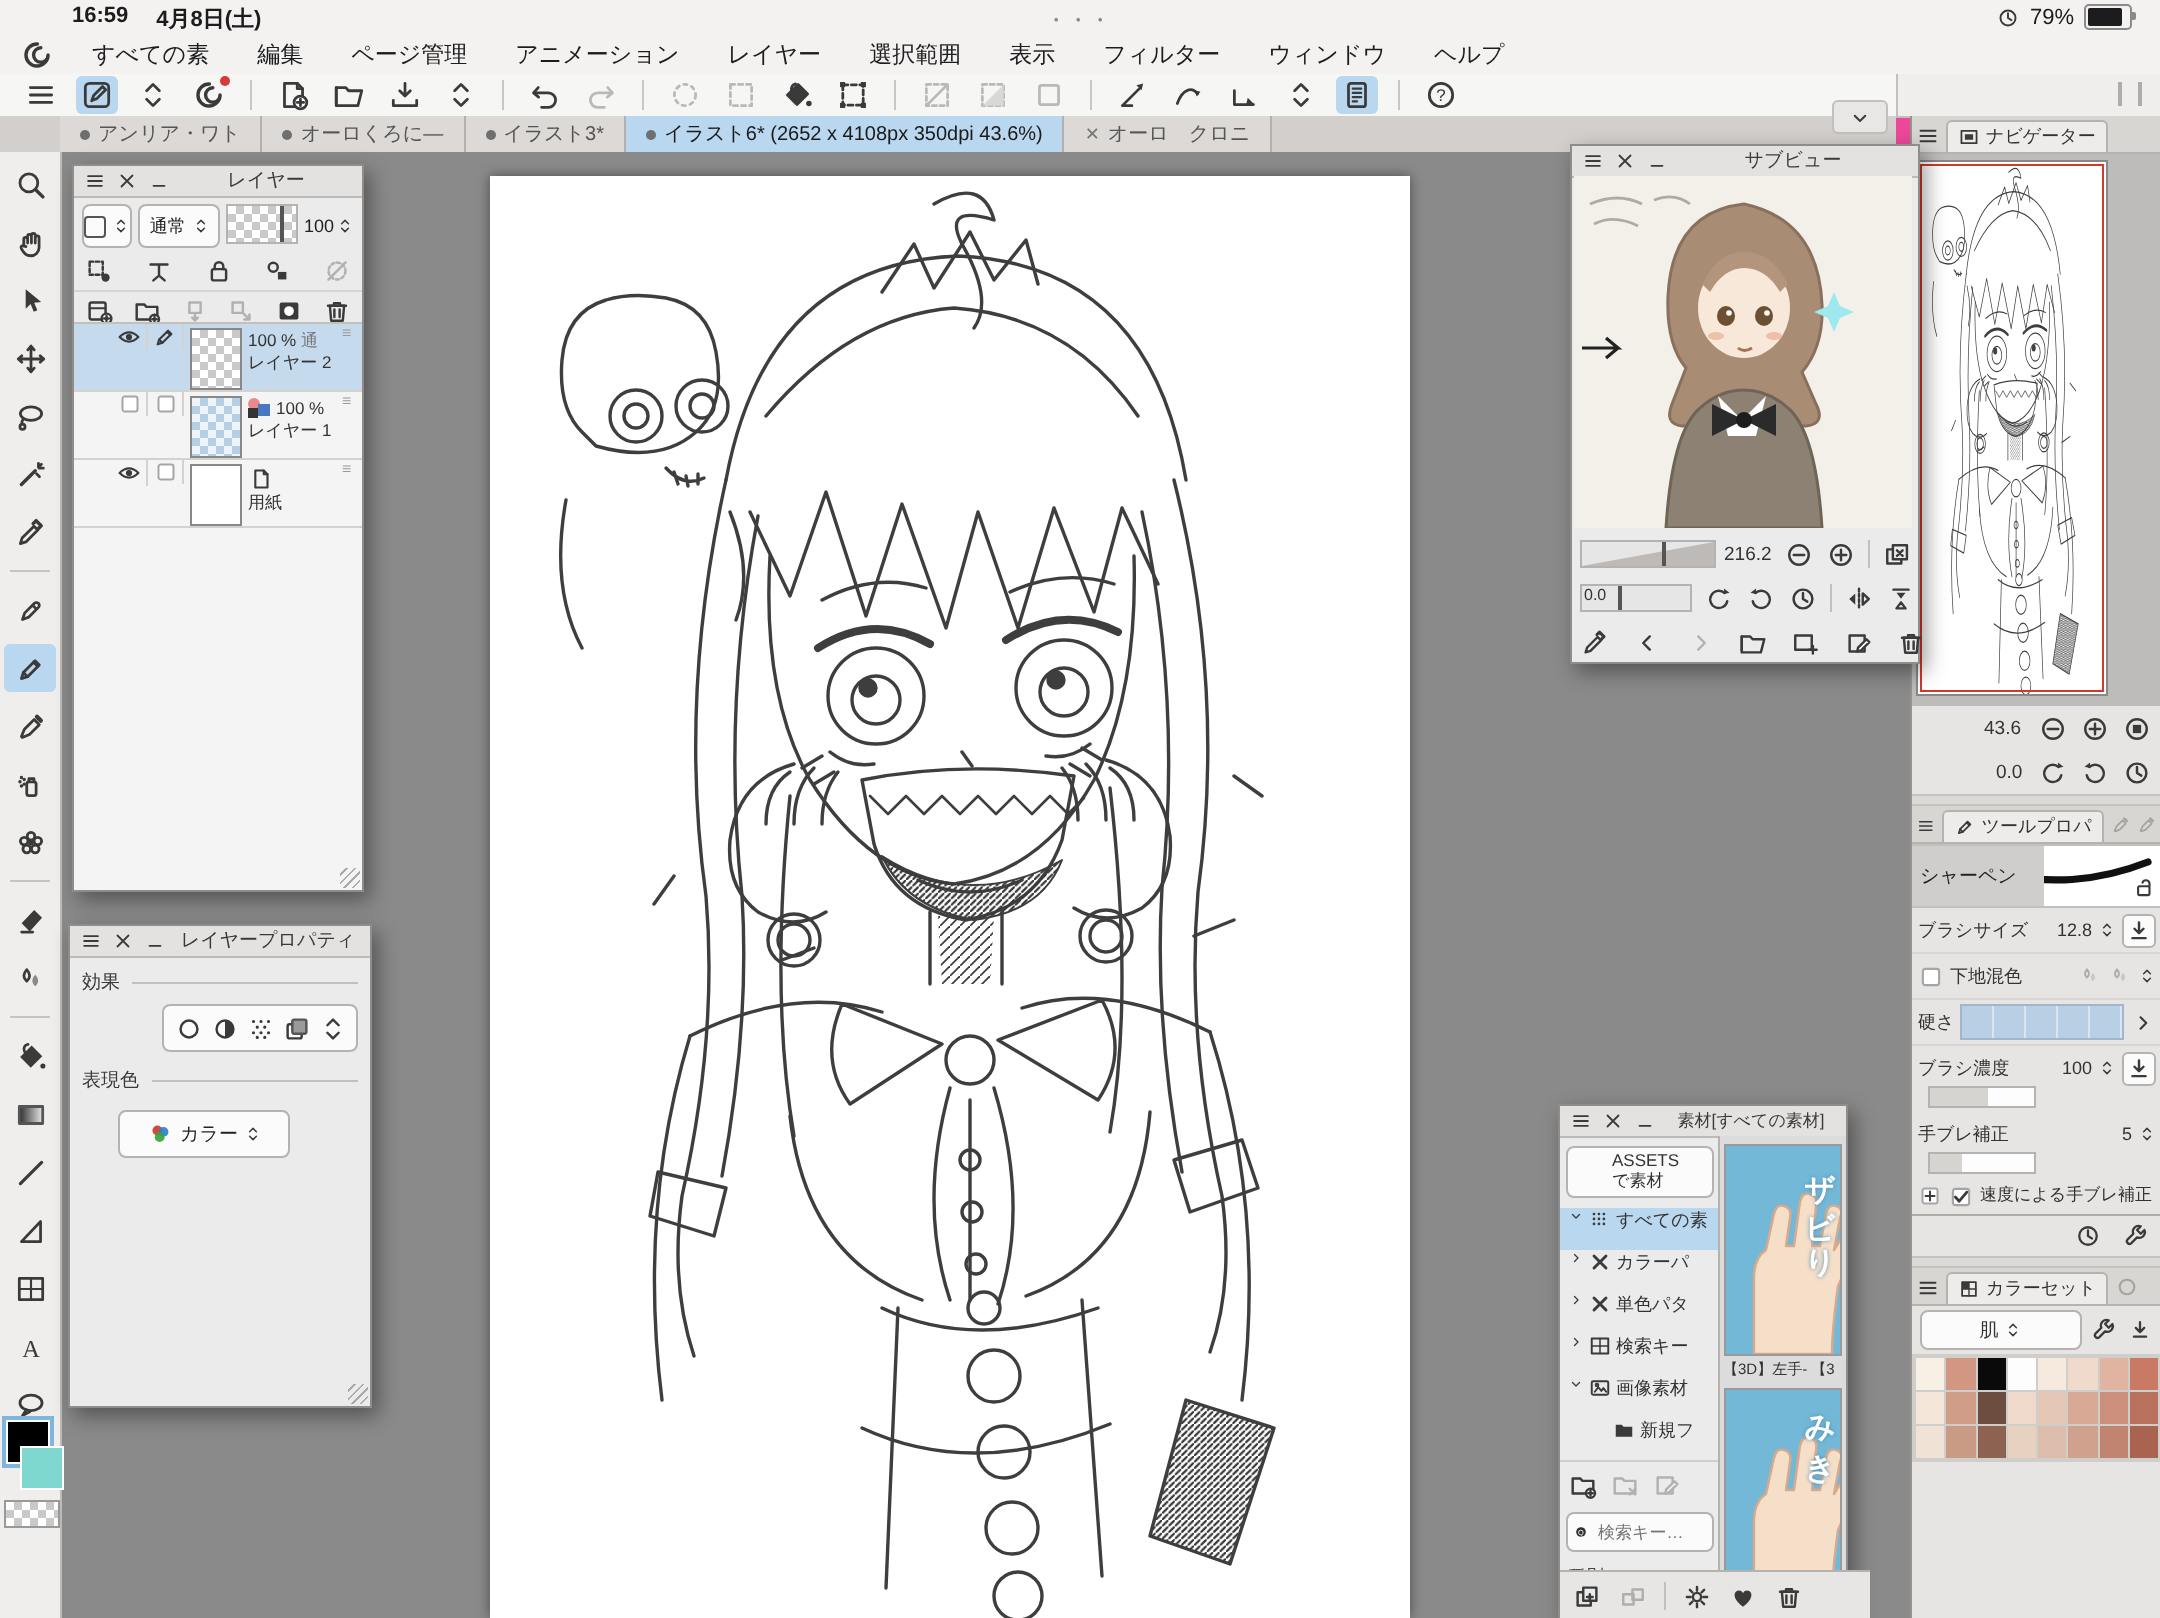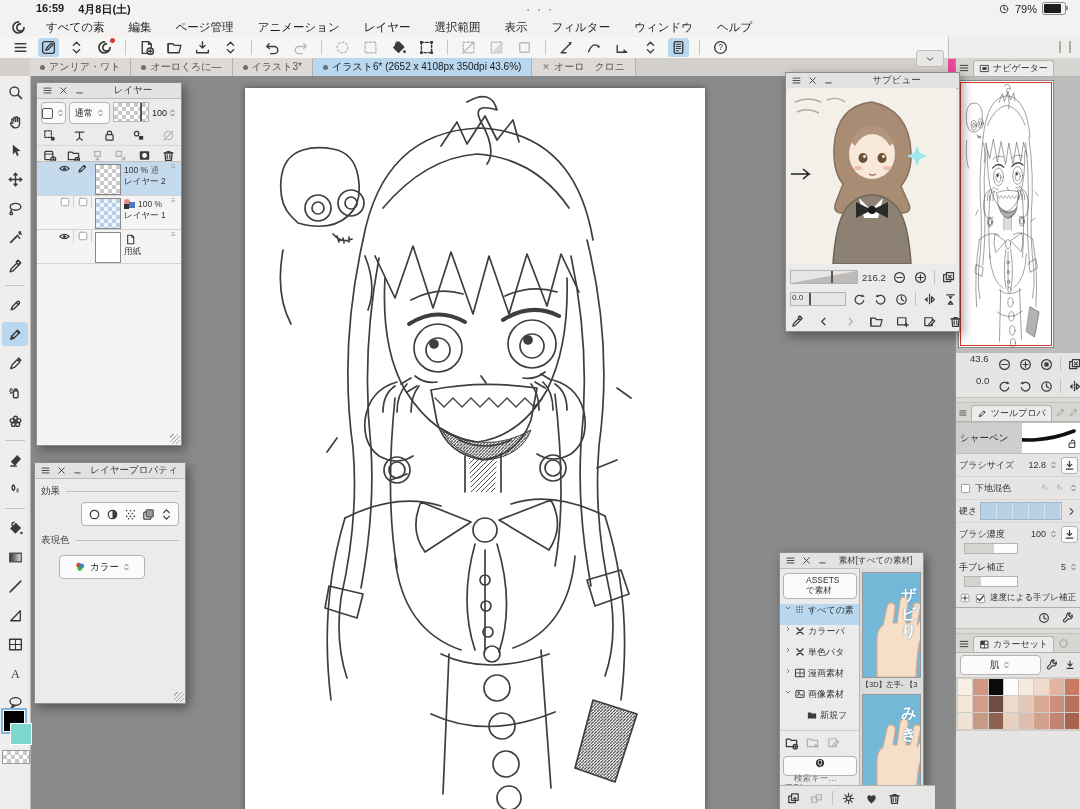--- a/index.html
+++ b/index.html
@@ -102,40 +102,40 @@
   
   #materials-panel{left:779px;top:552px;width:143px;height:257px;z-index:13;}
   .mt-left{position:absolute;left:0;top:15px;width:80px;bottom:24px;overflow:hidden;}
   .assets-btn{margin:5px 3px;height:24px;font-size:8.5px;color:#333;padding:0 19px;justify-content:flex-start;}
   .tree-item{display:flex;align-items:flex-start;gap:2px;height:21px;padding-left:4px;font-size:9px;color:#333;white-space:nowrap;}
   .tree-item.selected{background:#b9d7ee;}
   .tree-item .ic{width:12px;height:12px;flex:0 0 auto;}
   .tree-item .exp{width:8px;height:8px;flex:0 0 auto;}
   .mt-iconrow{display:flex;gap:6px;padding:4px 4px;}
   .mt-iconrow .ic{width:15px;height:15px;}
-  .mt-search{margin:2px 3px;height:18px;font-size:8.5px;color:#888;gap:3px;padding:0 3px;justify-content:flex-start;flex-direction:column;}
+  .mt-search{margin:2px 3px;height:18px;font-size:8.5px;color:#888;gap:3px;padding:0 3px;justify-content:flex-start;}
   .mt-search input{border:none;outline:none;background:transparent;width:52px;font-size:8.5px;color:#555;font-family:inherit;}
   .mt-type{padding:4px 4px 0;font-size:9px;color:#444;}
   .mt-right{position:absolute;right:0;top:15px;width:63px;bottom:24px;background:#dcdcdc;border-left:1px solid #b5b2af;overflow:hidden;}
   .mat-thumb{position:relative;width:57px;height:104px;margin:4px auto 0;background:#74b8d8;border:1px solid #9a9a9a;overflow:hidden;}
   .mat-thumb svg{width:100%;height:100%;display:block;}
   .mat-overlay{position:absolute;right:2px;top:2px;writing-mode:vertical-rl;font-size:15px;font-weight:bold;color:#fff;text-shadow:0 0 2px #4a90b8;letter-spacing:2px;}
   .mat-label{width:60px;margin:2px auto 0;font-size:7.5px;color:#333;white-space:nowrap;overflow:hidden;}
   .mt-bottom{position:absolute;left:0;bottom:0;width:100%;height:24px;border-top:1px solid #b5b2af;display:flex;align-items:center;gap:8px;padding:0 6px;background:#e7e6e4;}
   .mt-bottom .ic{width:15px;height:15px;}
   
   .dock{left:955px;top:58px;width:125px;height:751px;background:#e6e5e3;border-left:1px solid #96938f;z-index:8;}
   .dock-tabrow{display:flex;align-items:flex-end;gap:3px;height:18px;padding:0 2px;background:#d8d6d3;border-bottom:1px solid #b5b2af;}
   .dock-tab{display:flex;align-items:center;gap:3px;background:#edecea;border:1px solid #b5b2af;border-bottom:none;border-radius:3px 3px 0 0;padding:1px 5px;font-size:9px;color:#333;white-space:nowrap;}
   .dock-tab .ic{width:11px;height:11px;}
   .nav-thumb-area{position:relative;height:276px;background:#bdbcba;}
   .nav-thumb{position:absolute;left:3px;top:4px;width:94px;height:266px;background:#fff;outline:1px solid #888;}
   .nav-thumb svg{width:100%;height:100%;display:block;}
   .nav-redrect{position:absolute;left:1px;top:1px;right:1px;bottom:1px;border:1.5px solid #d03a2a;}
-  .nav-ctl{display:flex;gap:4px;height:22px;padding:0 0;font-size:9.5px;color:#333;}
+  .nav-ctl{display:flex;align-items:center;gap:4px;height:22px;padding:0 22px;font-size:9.5px;color:#333;}
   .tp-name{position:relative;height:30px;background:#fff;border-top:1px solid #c2bfbc;border-bottom:1px solid #c2bfbc;}
   .tp-name .nm{position:absolute;left:0;top:0;bottom:0;width:62px;background:#cfcecc;display:flex;align-items:center;padding-left:4px;font-size:9.5px;color:#222;}
   .tp-name svg.stroke{position:absolute;left:0;top:0;width:125px;height:30px;}
   .tp-name .ic{position:absolute;right:3px;bottom:3px;width:13px;height:13px;}
   .tp-row{display:flex;align-items:center;gap:3px;height:22px;padding:0 3px;font-size:9px;color:#333;}
   .tp-row .lbl{white-space:nowrap;}
   .tp-row .val{margin-left:auto;text-align:right;}
   .mini-slider{width:52px;height:9px;border:1px solid #b5b2af;background:#fdfdfd;position:relative;}
   .mini-slider i{position:absolute;left:0;top:0;bottom:0;background:#d6d4d1;}
   .hard-bar{flex:1;height:16px;background:#b9cfe3;border:1px solid #9fb6cc;
@@ -1717,21 +1717,21 @@
               </svg>
             </span>
             <span class="ic">
               <svg viewBox="0 0 16 16">
                 <g fill="none" stroke="#3a3a3a" stroke-width="1.3" stroke-linecap="round" stroke-linejoin="round">
                   <rect x="2.5" y="3" width="11" height="10"></rect>
                   <path d="M8 3v10M2.5 8h11" stroke-width="1"></path>
                 </g>
               </svg>
             </span>
-            <span>漫画素材</span>
+            <span>検索キー</span>
           </div>
           <div class="tree-item">
             <span class="ic exp">
               <svg viewBox="0 0 16 16">
                 <g fill="none" stroke="#3a3a3a" stroke-width="1.3" stroke-linecap="round" stroke-linejoin="round">
                   <path d="M4.5 6.5L8 10l3.5-3.5"></path>
                 </g>
               </svg>
             </span>
             <span class="ic">

